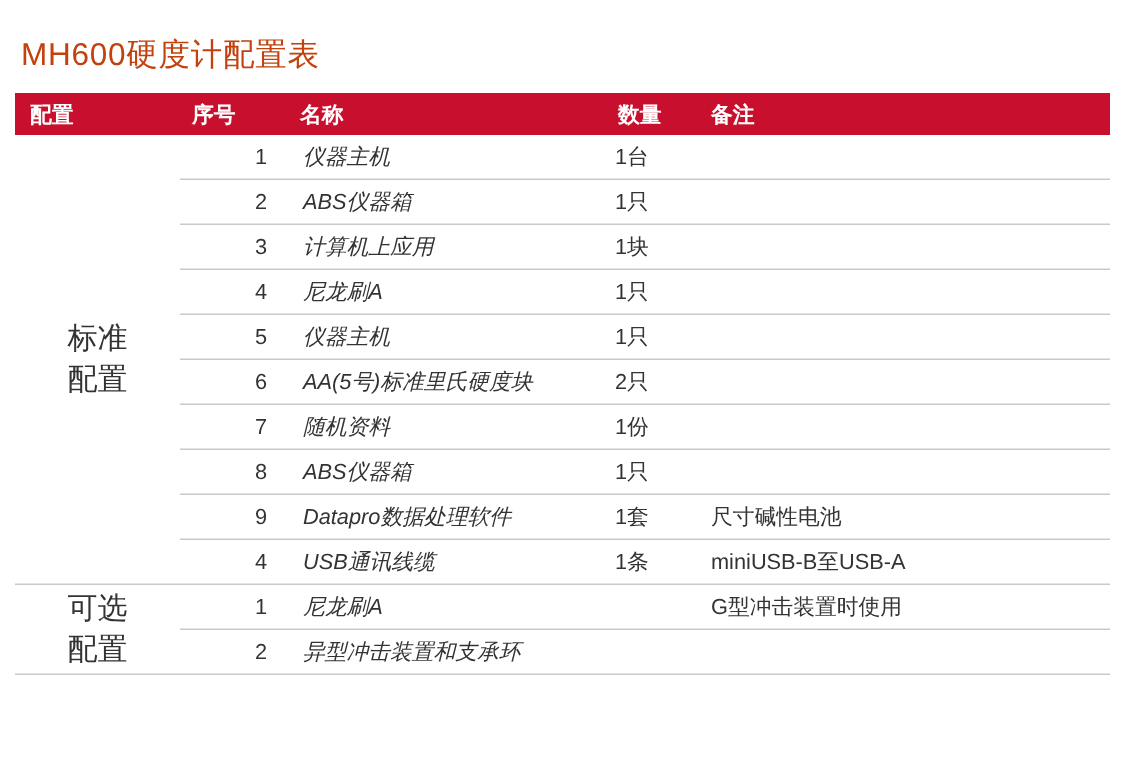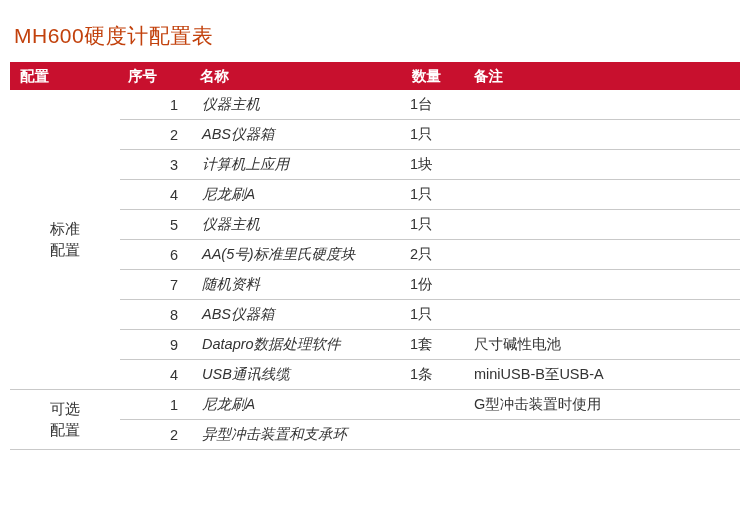--- a/index.html
+++ b/index.html
@@ -61,21 +61,21 @@
     padding: 0 6px 0 8px;
     vertical-align: middle;
     border-bottom: 1px solid #c9c9c9;
     color: #333333;
     white-space: nowrap;
     overflow: hidden;
   }
   tbody td.cell-config {
     text-align: center;
     border-bottom: none;
-    font-size: 15px;
+    font-size: 20px;
     line-height: 1.35;
     color: #333333;
     padding: 0;
   }
   tbody td.cell-config.with-rule {
     border-bottom: 1px solid #c9c9c9;
   }
   tbody td.cell-no {
     text-align: right;
     padding-right: 14px;

